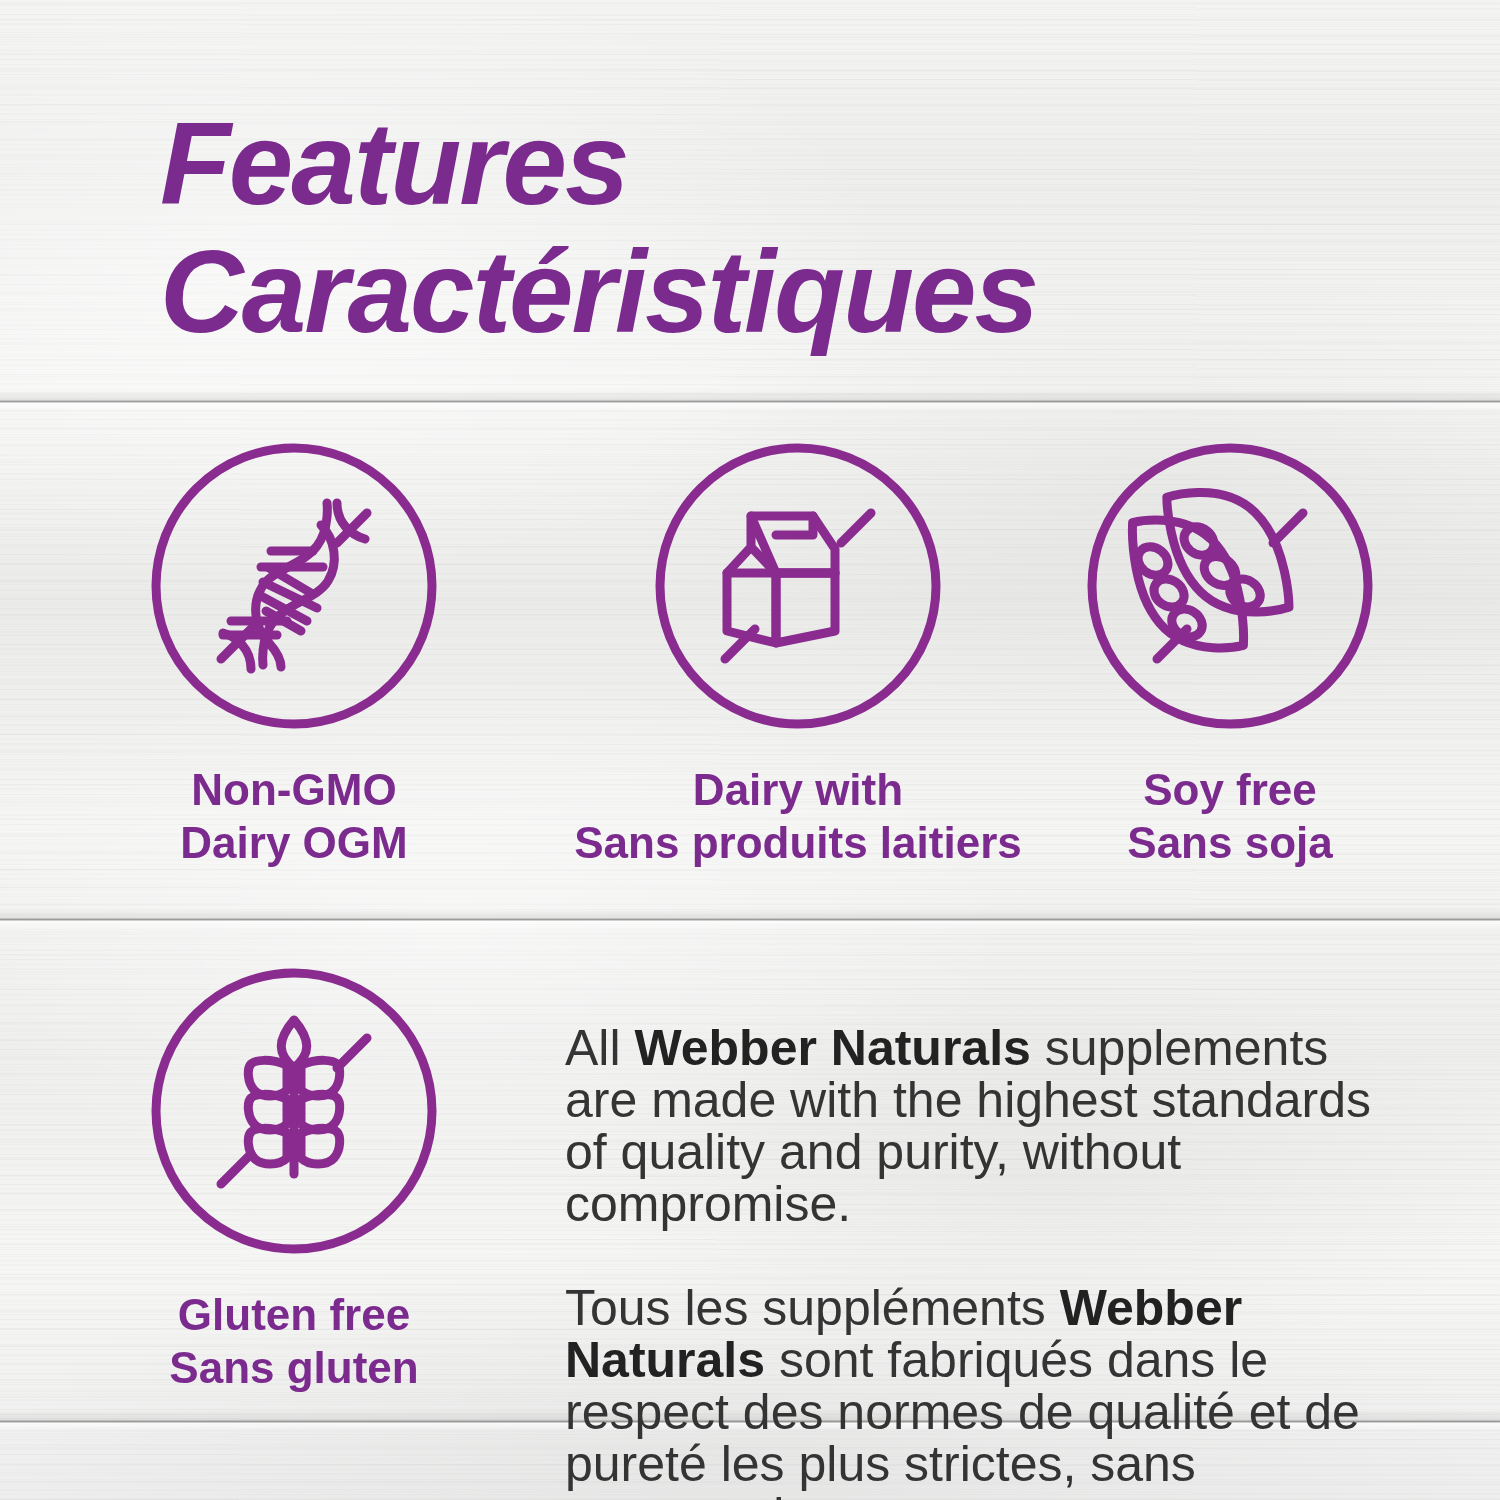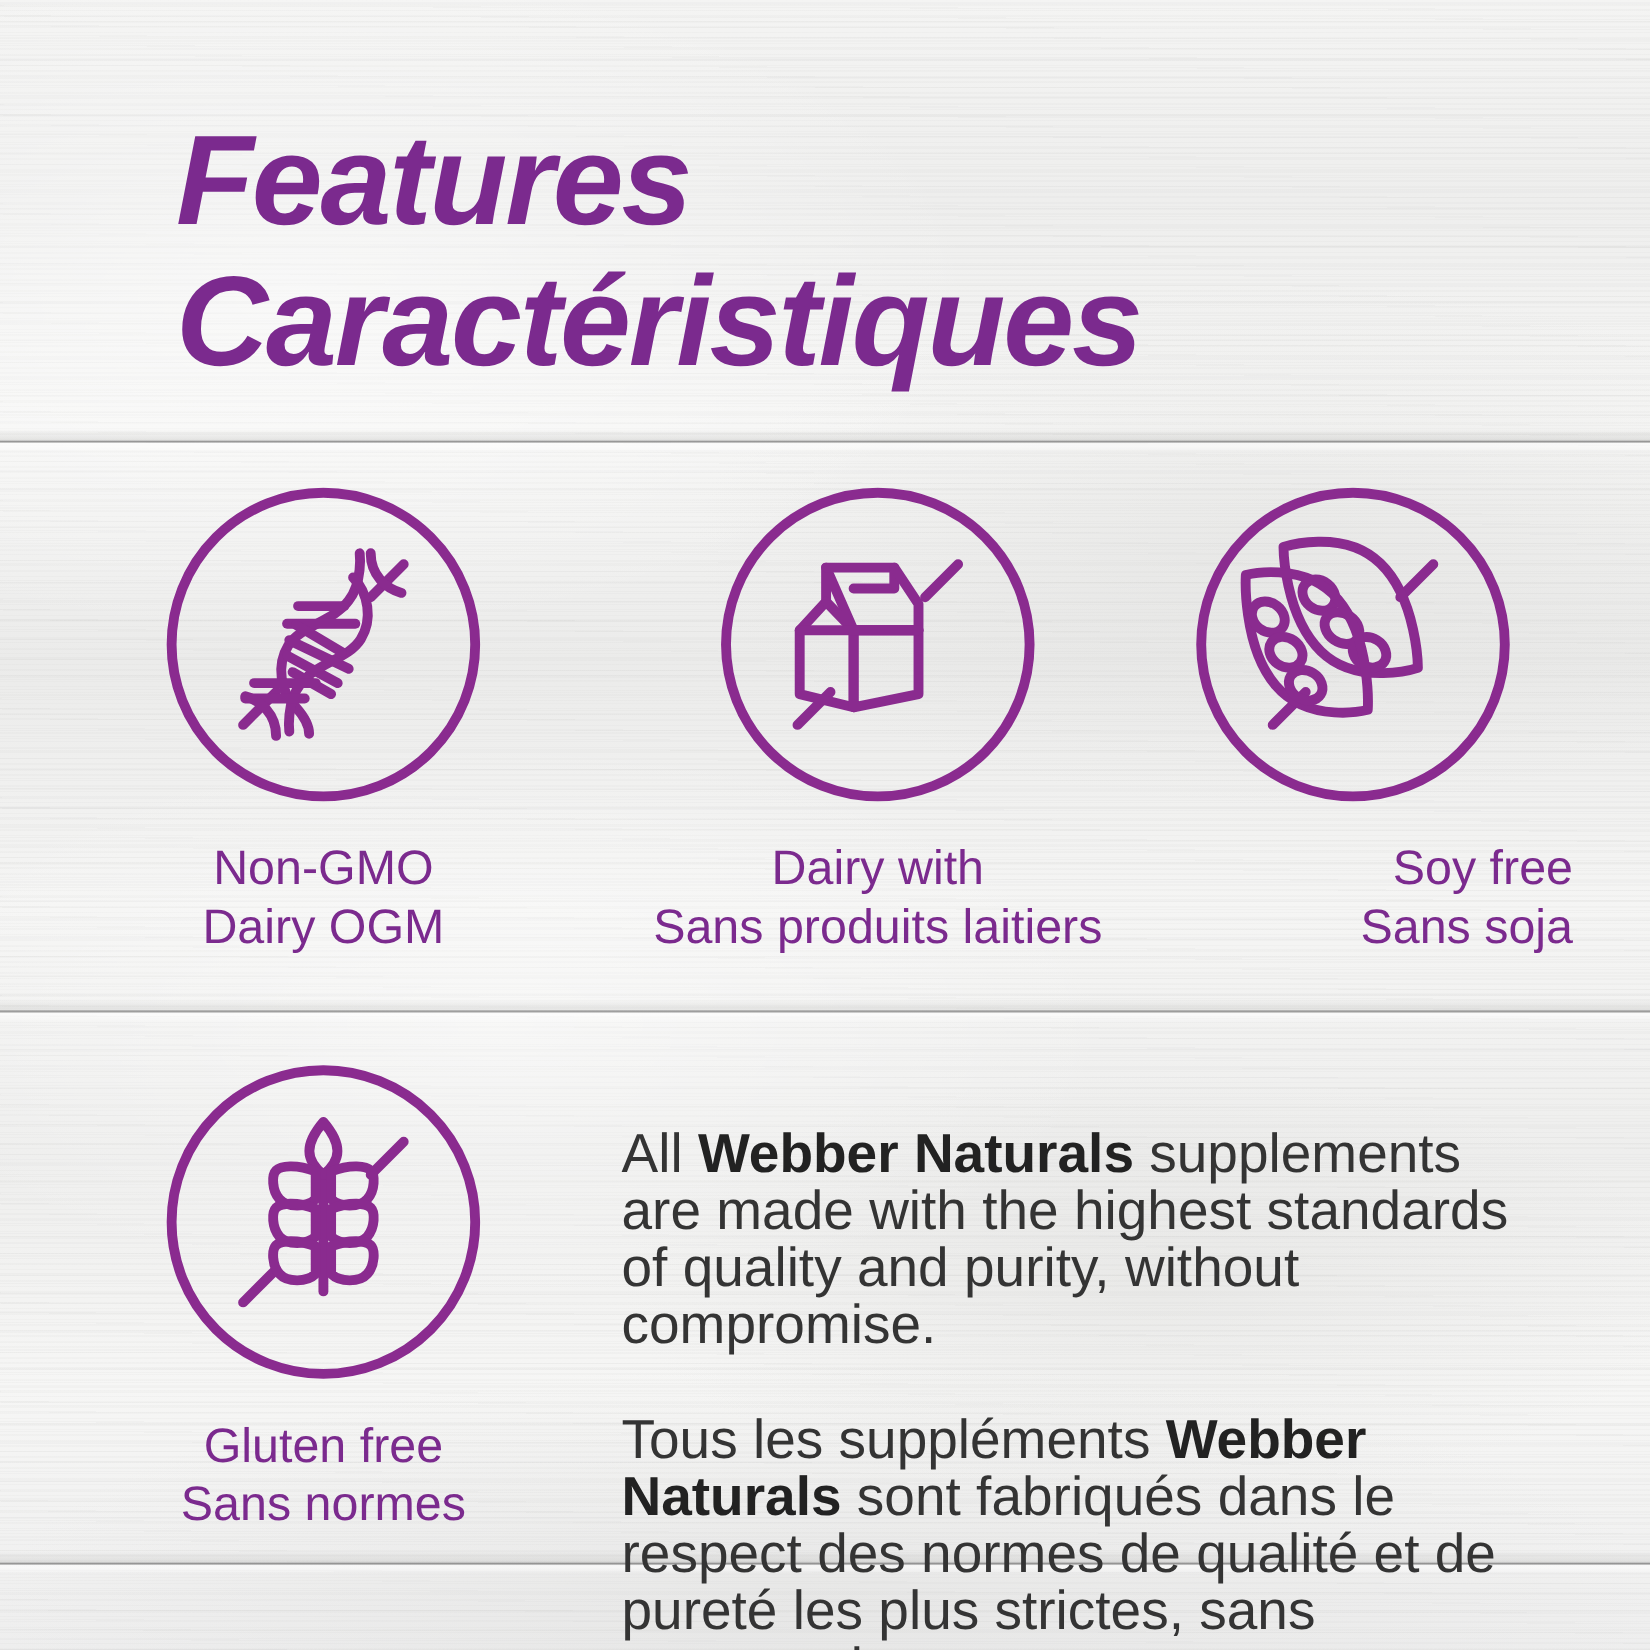--- a/index.html
+++ b/index.html
@@ -120,21 +120,21 @@
   .icon-circle {
     display: block;
     margin: 0 auto;
   }
   .tile-label {
     color: #7b2a8e;
     font-size: 44px;
     line-height: 53px;
     white-space: nowrap;
   }
-  .tile-label .lbl-line { display: block; }
+  .tile-label .lbl-line { display: block; font-weight: bold; }
 
   
   .copy {
     position: absolute;
     left: 565px;
     top: 1022px;
     width: 810px;
     color: #343434;
     font-size: 50px;
     line-height: 52px;
@@ -217,21 +217,21 @@
         <path d="M158 73 L180 106 L180 130 L121 130 L96 104"></path>
         <line x1="72" y1="130" x2="180" y2="130"></line>
       </g>
     </svg>
     <div class="tile-label" style="margin-top:34px">
       <span class="lbl-line">Dairy with</span>
       <span class="lbl-line">Sans produits laitiers</span>
     </div>
   </div>
 
-  <div class="tile" style="left:1030px; top:443px; width:400px;text-align:right;">
+  <div class="tile" style="left:1030px; top:443px; width:400px;">
     <svg class="icon-circle" width="286" height="286" viewBox="0 0 286 286">
       <g fill="none" stroke="#8a2b8f" stroke-width="9" stroke-linecap="round" stroke-linejoin="round">
         <circle cx="143" cy="143" r="138"></circle>
         <line x1="216" y1="70" x2="186" y2="100"></line>
         <line x1="70" y1="216" x2="100" y2="186"></line>
 
         <path d="M86 48 C86 48 80 110 110 146 C140 182 196 170 196 170
                  C196 170 202 108 172 72 C142 36 86 48 86 48 Z" transform="rotate(-6 143 110)"></path>
         <ellipse cx="112" cy="98" rx="16" ry="13" transform="rotate(38 112 98)"></ellipse>
         <ellipse cx="133" cy="128" rx="17" ry="13" transform="rotate(35 133 128)"></ellipse>
@@ -265,21 +265,21 @@
         <path d="M136 131 C118 124 104 126 100 130 C96 134 96 148 103 156 C110 164 128 164 136 156 Z"></path>
         <path d="M136 165 C118 158 104 160 100 164 C96 168 96 182 103 190 C110 198 128 198 136 190 Z"></path>
 
         <path d="M150 97 C168 90 182 92 186 96 C190 100 190 114 183 122 C176 130 158 130 150 122 Z"></path>
         <path d="M150 131 C168 124 182 126 186 130 C190 134 190 148 183 156 C176 164 158 164 150 156 Z"></path>
         <path d="M150 165 C168 158 182 160 186 164 C190 168 190 182 183 190 C176 198 158 198 150 190 Z"></path>
       </g>
     </svg>
     <div class="tile-label" style="margin-top:34px">
       <span class="lbl-line">Gluten free</span>
-      <span class="lbl-line">Sans normes</span>
+      <span class="lbl-line">Sans gluten</span>
     </div>
   </div>
 
   <div class="copy">
     <p><span>All </span><b>Webber Naturals</b><span> supplements are made with the highest standards of quality and purity, without compromise.</span></p>
     <p><span>Tous les suppléments </span><b>Webber Naturals</b><span> sont fabriqués dans le respect des normes de qualité et de pureté les plus strictes, sans compromis.</span></p>
   </div>
 
 </div>
 

